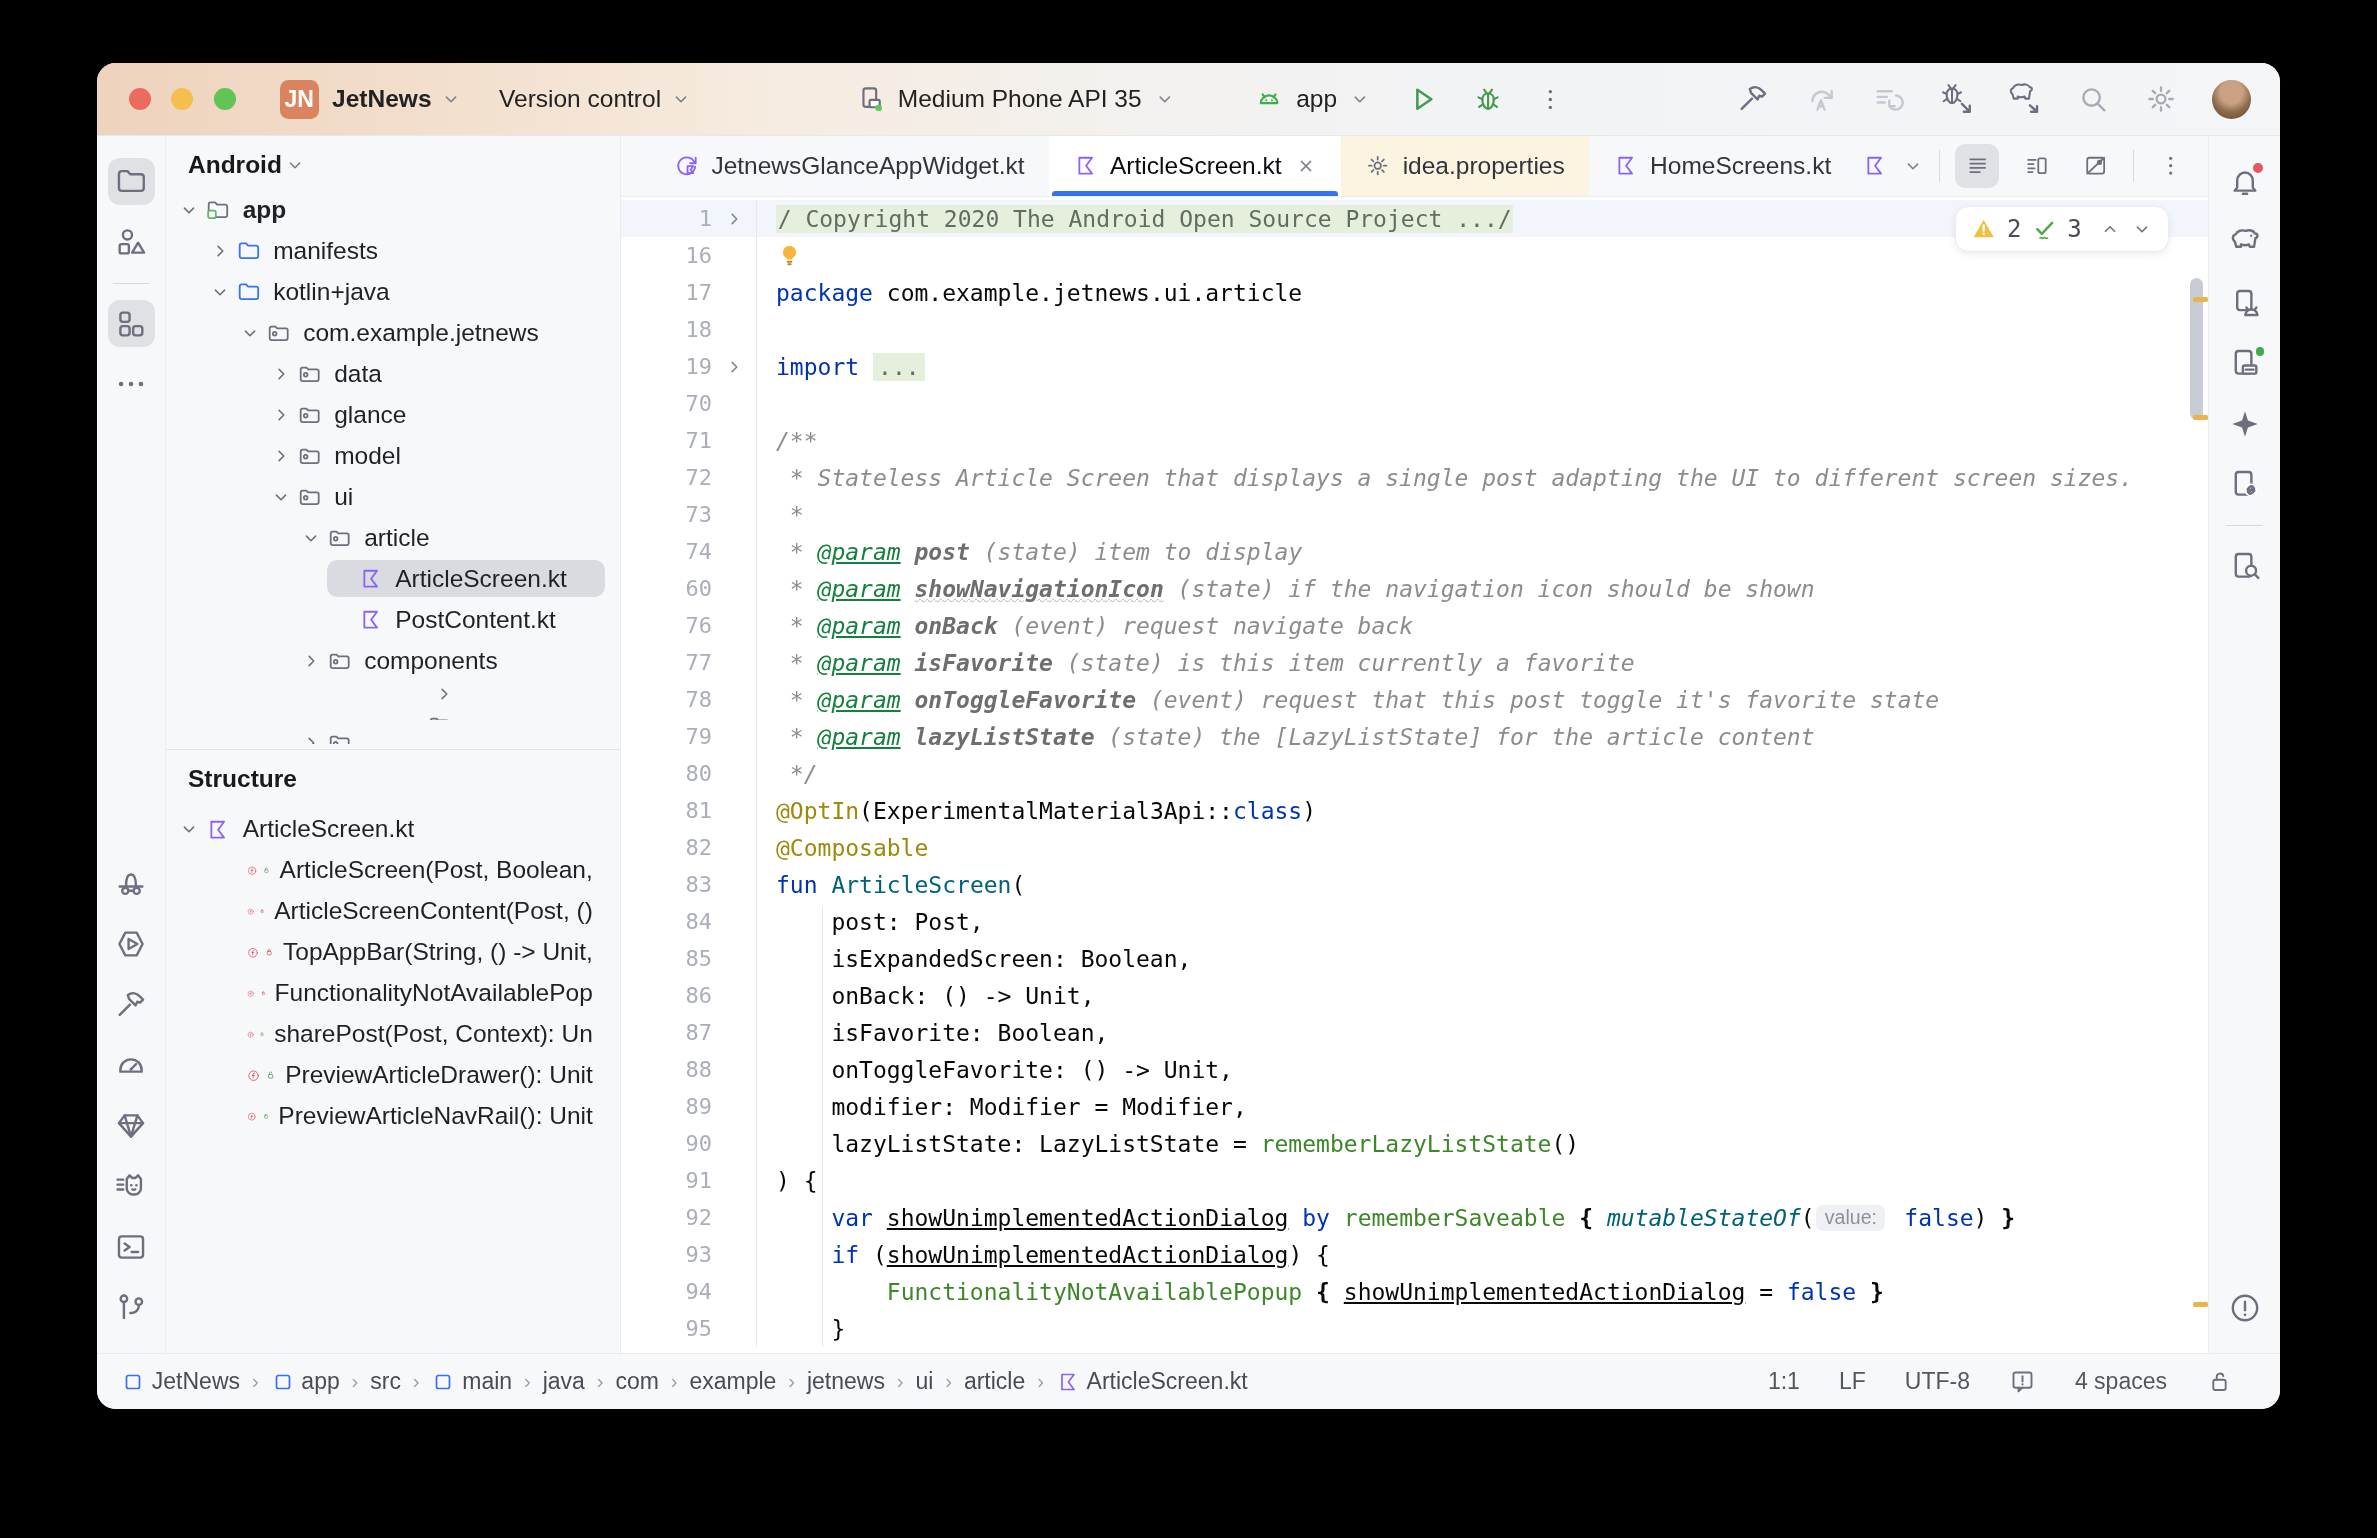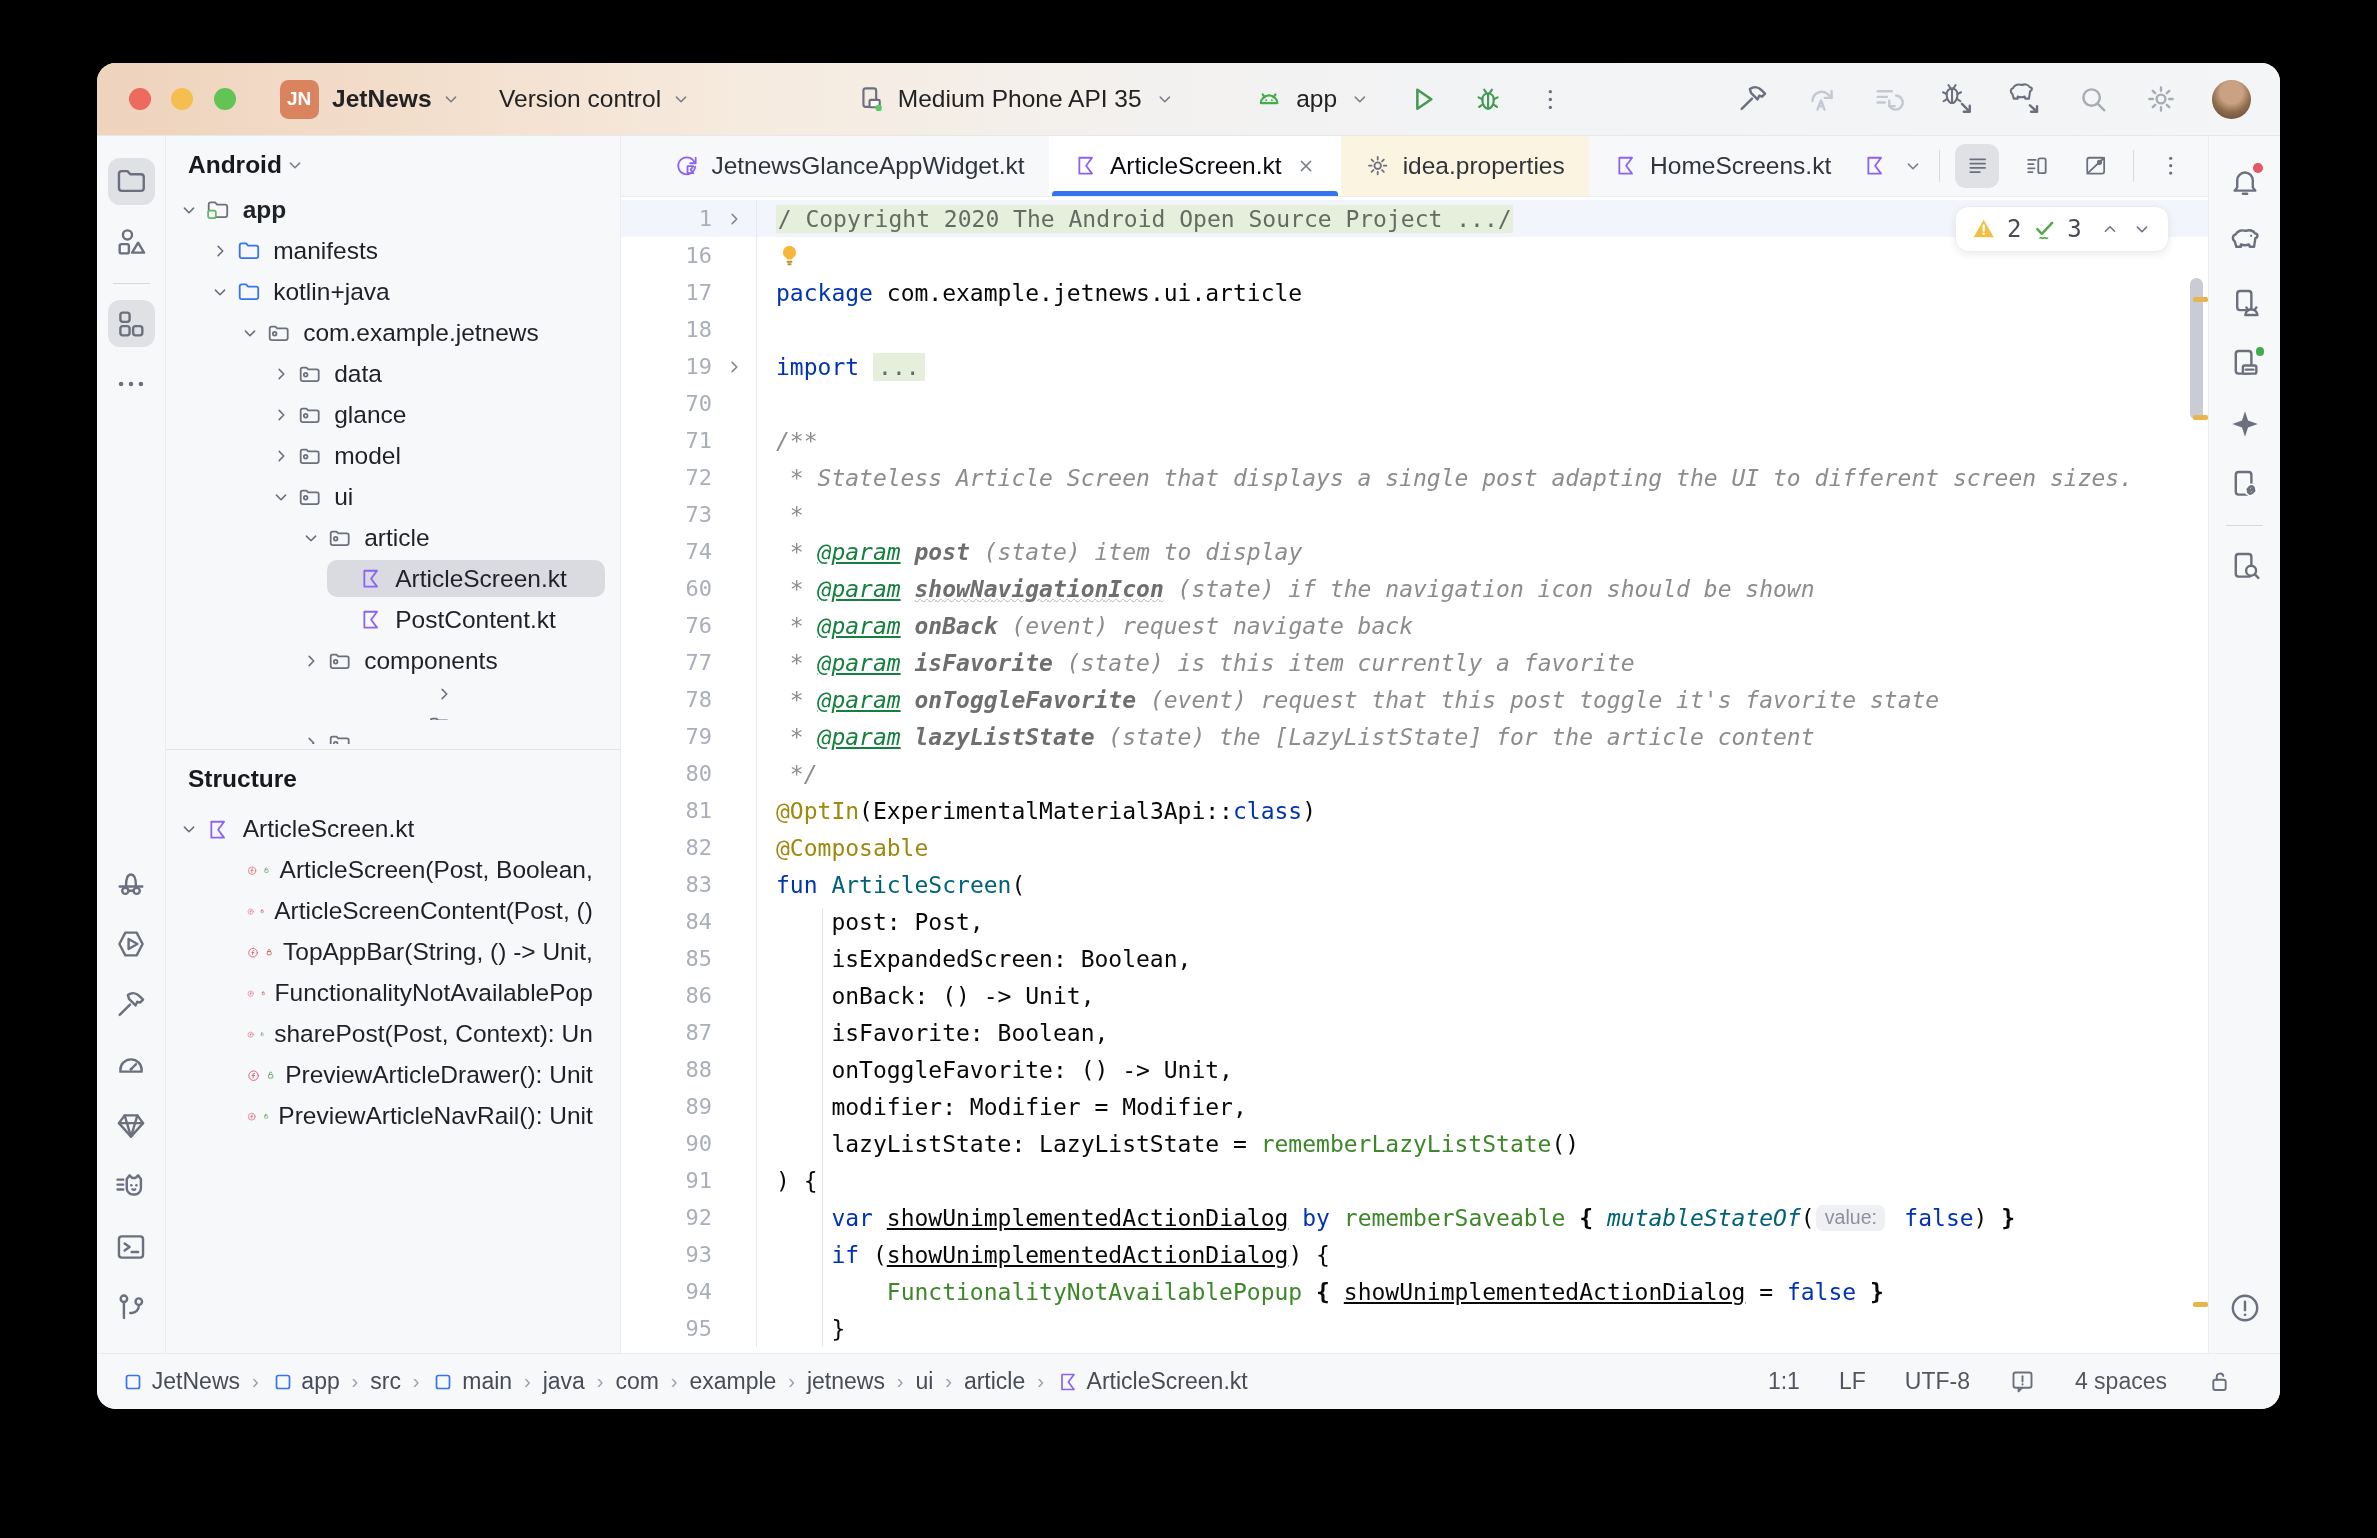--- a/index.html
+++ b/index.html
@@ -9,21 +9,21 @@
             background:#f7f8fa; border-radius:18.6px; overflow:hidden; display:flex; flex-direction:column; }
 
   
   #titlebar { height:73px; flex:0 0 73px; display:flex; align-items:center; position:relative;
     background:linear-gradient(90deg,#eed3bd 0%,#f2dcc9 12%,#f6ebdf 30%,#f3f1ef 48%,#f2f3f5 62%,#f4f5f7 100%);
     border-bottom:0.8px solid #e7e8ec; }
   .traffic { display:flex; gap:20.3px; margin-left:32px; }
   .tl { width:22px; height:22px; border-radius:50%; }
   .tl.red{background:#ec6a5e;} .tl.yel{background:#f4bf4f;} .tl.grn{background:#61c454;}
   #appicon { width:39px; height:39px; border-radius:8.5px; background:#d9845f; color:#fff;
-    font-weight:bold; font-size:19px; display:flex; align-items:center; justify-content:center; margin-left:44px; }
+    font-weight:bold; font-size:23px; display:flex; align-items:center; justify-content:center; margin-left:44px; }
   .tbtext { font-size:24.5px; color:#222; margin-left:13.5px; display:flex; align-items:center; gap:8.5px; }
   .tbtext.bold { font-weight:600; }
   .chev { width:22px; height:22px; color:#7d818c; }
   #tb-center { position:absolute; left:50%; top:0; height:100%; transform:translateX(-47%);
     display:flex; align-items:center; gap:22px; }
   .runwidget { display:flex; align-items:center; gap:12px; font-size:24.5px; color:#222; }
   .icn { display:inline-block; }
   .icn svg { width:100%; height:100%; display:block; }
   .i40{width:34px;height:34px;} .i36{width:30.5px;height:30.5px;} .i32{width:27px;height:27px;}
   .i30{width:25.4px;height:25.4px;} .i28{width:24px;height:24px;} .i26{width:22px;height:22px;}

